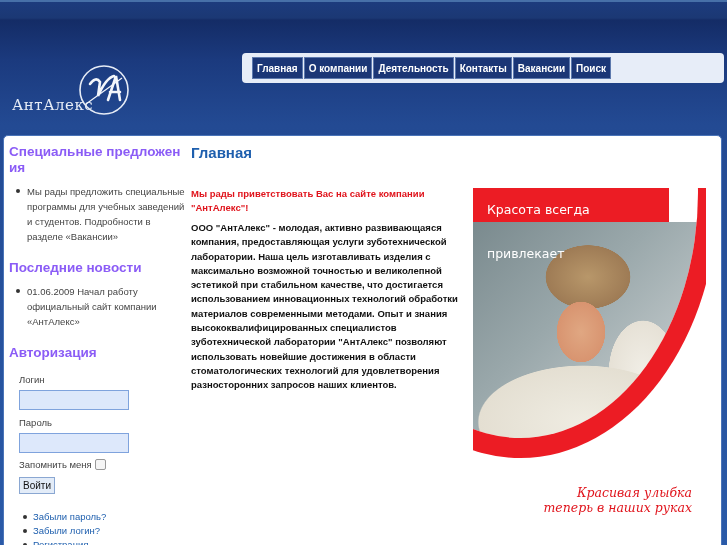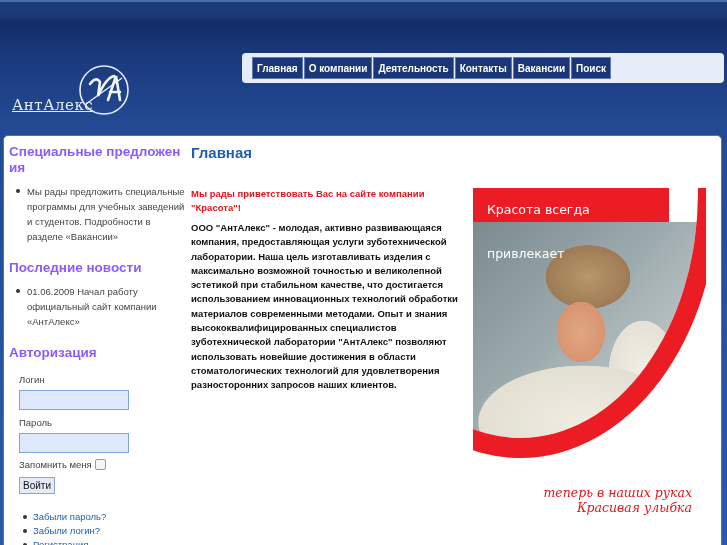--- a/index.html
+++ b/index.html
@@ -7,21 +7,21 @@
   body {
     font-family: "DejaVu Sans", "Liberation Sans", sans-serif;
     background: linear-gradient(to bottom, #1d3c7e 0px, #1b3874 18px, #142c66 20px, #1b3a7e 60px, #234a93 125px, #2a5aa8 545px);
     position: relative;
   }
   .topline { position: absolute; left: 0; top: 0; width: 727px; height: 2px; background: #4770a8; }
   .logo { position: absolute; left: 8px; top: 62px; width: 125px; height: 56px; }
   .logo-text {
     position: absolute; left: 4px; top: 34px;
     font-family: "DejaVu Serif", "Liberation Serif", serif;
-    font-size: 15px; color: #e6ecf6; letter-spacing: 0.5px; text-decoration: underline;
+    font-size: 15px; color: #e6ecf6; letter-spacing: 0.5px;
   }
   .logo-circle {
     position: absolute; left: 70px; top: 2px; width: 52px; height: 52px;
   }
   .navbar {
     position: absolute; left: 242px; top: 53px; width: 482px; height: 30px;
     background: #e7edf8; border-radius: 4px;
     padding: 4px 0 0 10px;
   }
   .nav { display: flex; gap: 1px; }
@@ -155,27 +155,27 @@
     </form>
     <ul class="auth-links">
       <li><a>Забыли пароль?</a></li>
       <li><a>Забыли логин?</a></li>
       <li><a>Регистрация</a></li>
     </ul>
   </div>
 
   <div class="main">
     <div class="main-title">Главная</div>
-    <div class="welcome">Мы рады приветствовать Вас на сайте компании "Красота"!</div>
+    <div class="welcome">Мы рады приветствовать Вас на сайте компании "АнтАлекс"!</div>
     <div class="body-text">ООО "АнтАлекс" - молодая, активно развивающаяся компания, предоставляющая услуги зуботехнической лаборатории. Наша цель изготавливать изделия с максимально возможной точностью и великолепной эстетикой при стабильном качестве, что достигается использованием инновационных технологий обработки материалов современными методами. Опыт и знания высококвалифицированных специалистов зуботехнической лаборатории "АнтАлекс" позволяют использовать новейшие достижения в области стоматологических технологий для удовлетворения разносторонних запросов наших клиентов.</div>
   </div>
 
   <div class="banner">
     <div class="banner-photo"></div>
     <div class="banner-curve"></div>
     <div class="banner-head">Красота всегда привлекает</div>
     <div class="banner-tag">
+      <div>Красивая улыбка</div>
       <div>теперь в наших руках</div>
-      <div>Красивая улыбка</div>
     </div>
   </div>
 
 </div>
 
 </body></html>

